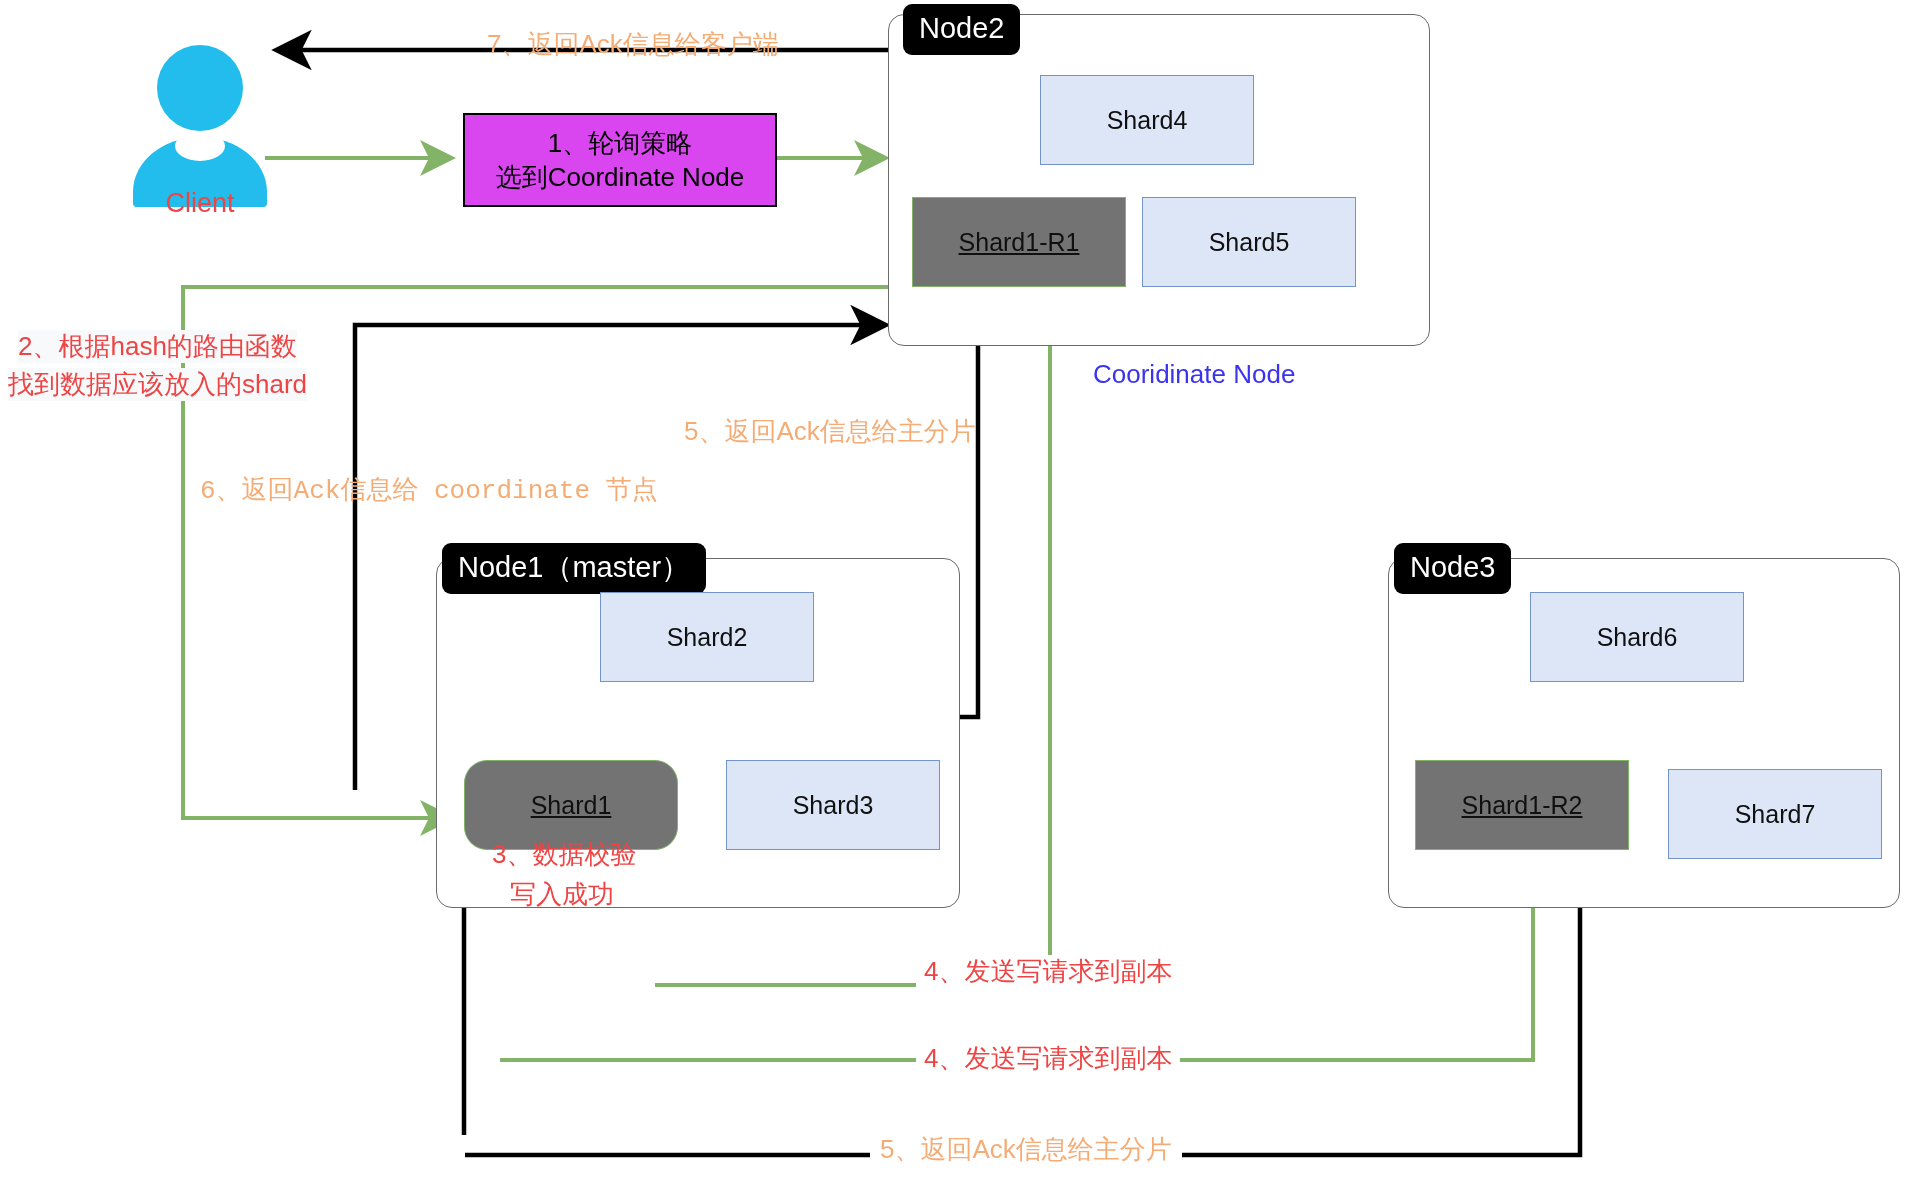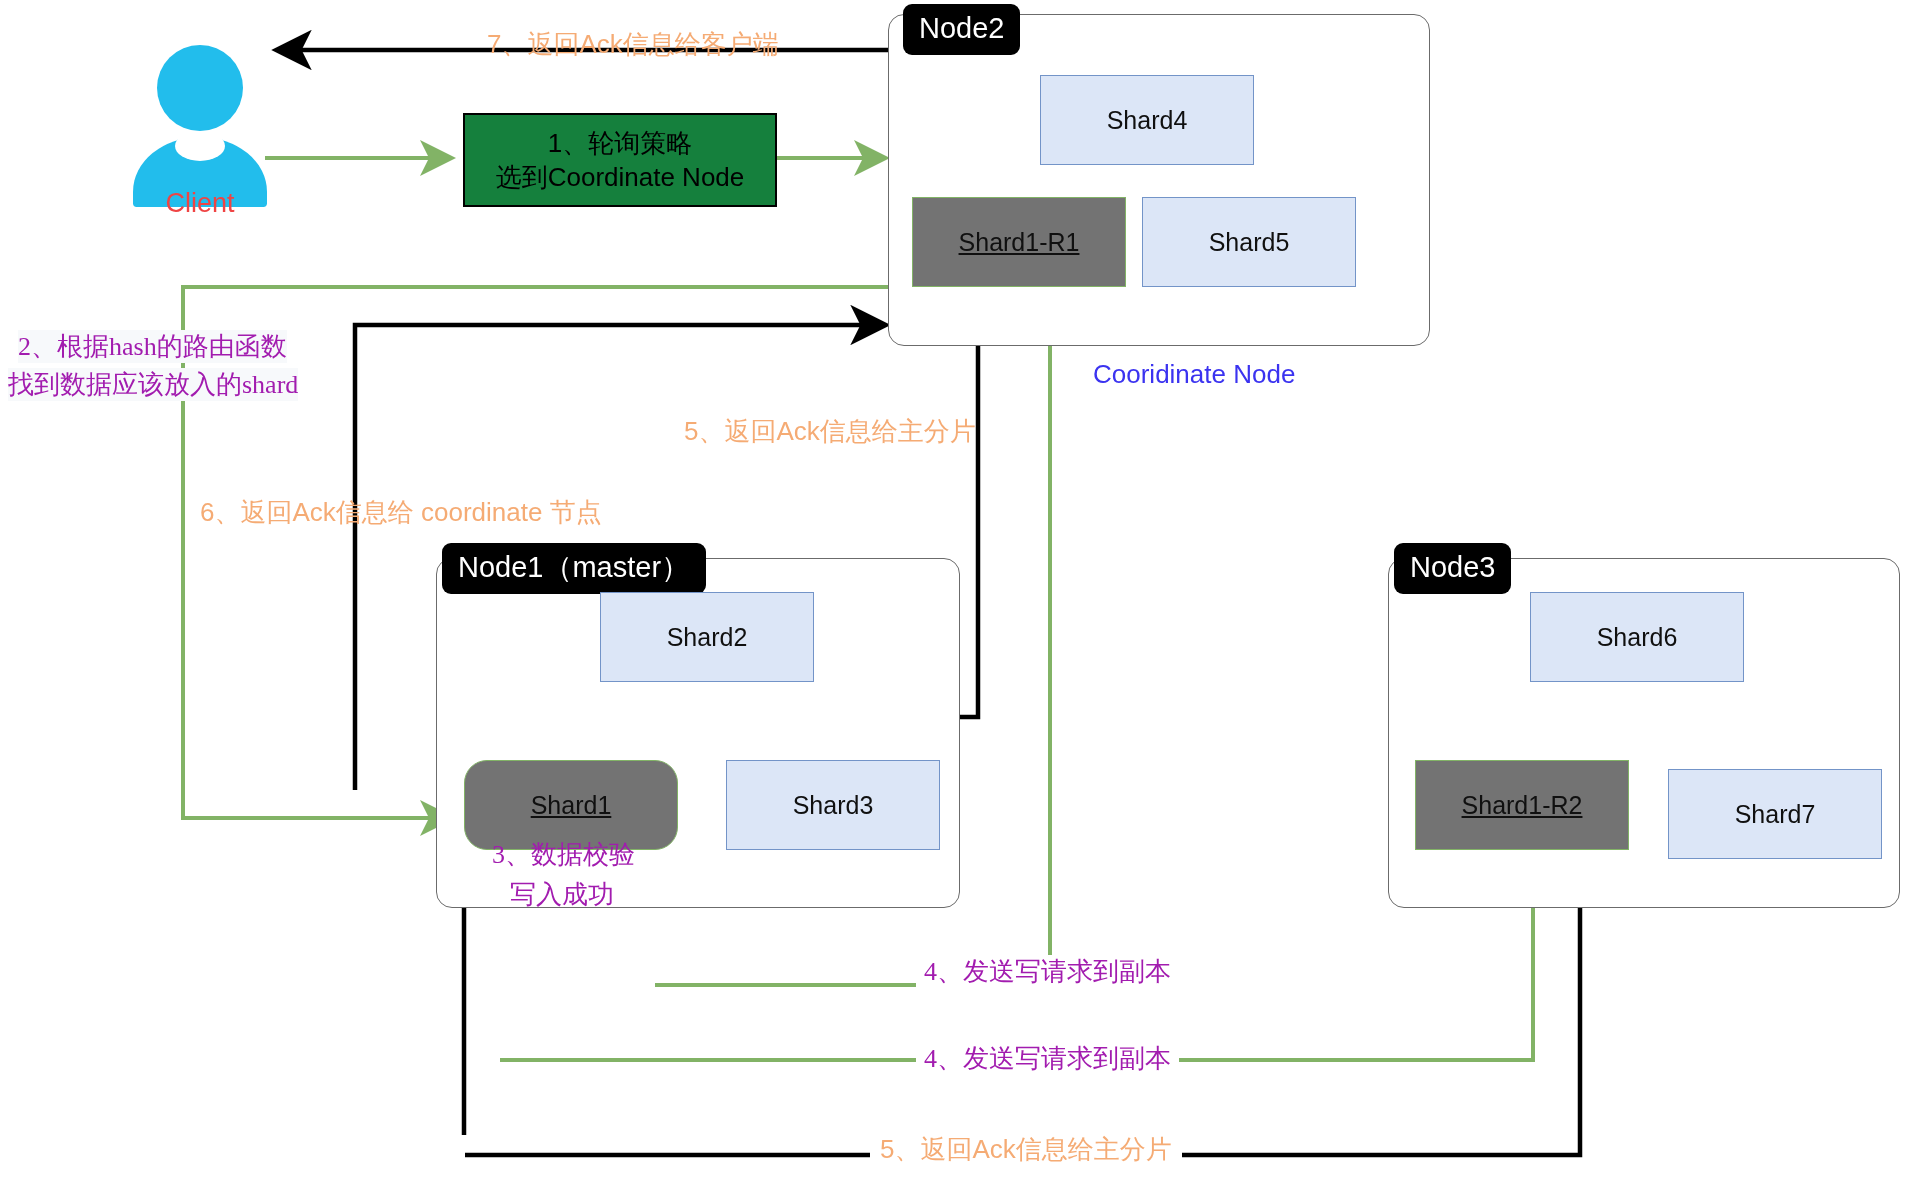--- a/index.html
+++ b/index.html
@@ -9,26 +9,26 @@
 
   .node-box{position:absolute;border:1.6px solid #6b6b6b;border-radius:16px;background:#ffffff;}
   .node-tag{position:absolute;background:#000000;color:#fff;border-radius:9px;
             font-size:29px;line-height:1;padding:10px 16px 12px 16px;white-space:nowrap;}
   .shard{position:absolute;display:flex;align-items:center;justify-content:center;
          font-size:25px;color:#101010;}
   .shard.blue{background:#dce6f7;border:1.6px solid #7394c8;}
   .shard.green{background:#737373;border:1.6px solid #82b366;text-decoration:underline;}
 
   .txt{position:absolute;white-space:pre;line-height:1.28;}
-  .txt.black{color:#a21caf;font-size:26px;font-family:Liberation Serif, serif;}
+  .txt.black{color:#ef4444;font-size:26px;}
   .txt.orange{color:#f5ab74;font-size:26px;}
   .txt.blue-lbl{color:#3b33f0;font-size:26px;padding-left:41px;}
   .txt.center{text-align:center;}
 
-  .procbox{position:absolute;border:2px solid #000;background:#15803d;
+  .procbox{position:absolute;border:2px solid #000;background:#d946ef;
            display:flex;flex-direction:column;align-items:center;justify-content:center;
            font-size:26px;color:#000;line-height:1.32;}
 
   .client-icon{position:absolute;}
   .client-head{position:absolute;background:#22bdec;border-radius:50%;}
   .client-body{position:absolute;background:#22bdec;
                border-radius:110px 110px 6px 6px / 90px 90px 6px 6px;}
   .client-notch{position:absolute;background:#fff;border-radius:50%;}
   .client-label{position:absolute;font-size:27px;color:#ef4444;text-align:center;width:200px;}
 </style>
@@ -99,21 +99,21 @@
   <div class="shard green" style="left:1415px;top:760px;width:212px;height:88px;">Shard1-R2</div>
   <div class="shard blue" style="left:1668px;top:760px;width:212px;height:88px;margin-top:9px;">Shard7</div>
 
   <div class="txt orange" style="left:487px;top:28px;">7、返回Ack信息给客户端</div>
 
   <div class="txt black" style="left:18px;top:330px;background:#f7f9fb;">2、根据hash的路由函数</div>
   <div class="txt black" style="left:8px;top:368px;background:#f7f9fb;">找到数据应该放入的shard</div>
 
   <div class="txt orange" style="left:684px;top:415px;">5、返回Ack信息给主分片</div>
 
-  <div class="txt orange" style="left:200px;top:496px;">6、返回Ack信息给 coordinate 节点</div>
+  <div class="txt orange" style="left:200px;top:475px;font-family:Liberation Mono, monospace;">6、返回Ack信息给 coordinate 节点</div>
 
   <div class="txt black center" style="left:492px;top:838px;">3、数据校验</div>
   <div class="txt black center" style="left:510px;top:878px;">写入成功</div>
 
   <div class="txt black" style="left:916px;top:955px;background:#fff;padding:0 8px;">4、发送写请求到副本</div>
   <div class="txt black" style="left:916px;top:1042px;background:#fff;padding:0 8px;">4、发送写请求到副本</div>
 
   <div class="txt orange" style="left:870px;top:1133px;background:#fff;padding:0 10px;">5、返回Ack信息给主分片</div>
 
 </div>

